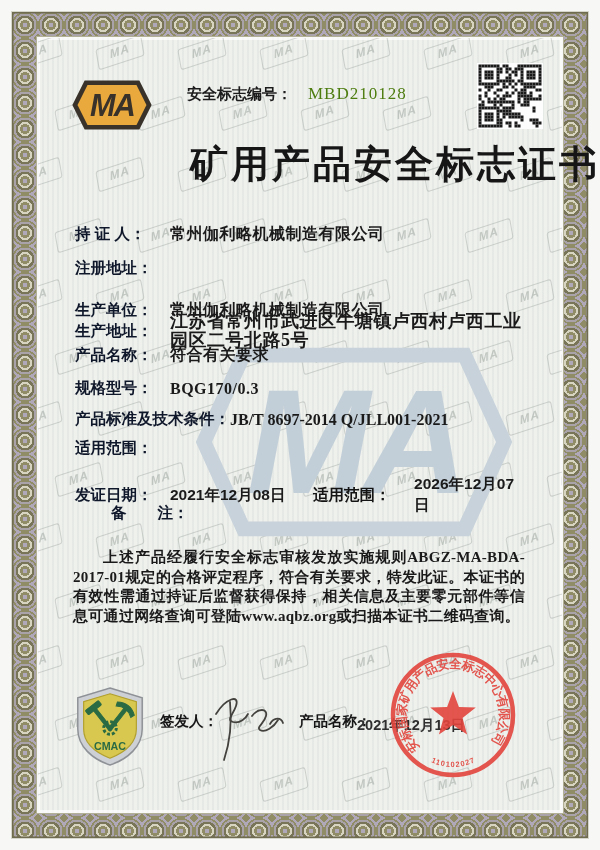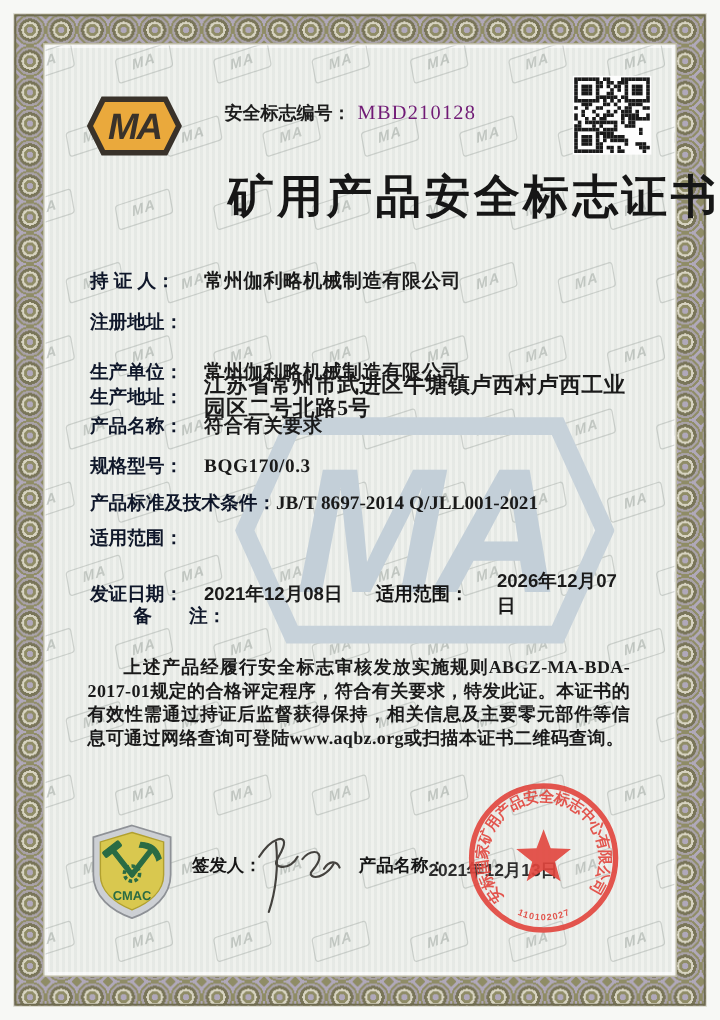--- a/index.html
+++ b/index.html
@@ -41,21 +41,21 @@
     letter-spacing:1px;
   }
   .wm-big{position:absolute;left:196px;top:342px;width:316px;height:200px;z-index:1;}
 
   .content{position:absolute;inset:0;z-index:2;}
 
   
   .ma-badge{position:absolute;left:72px;top:80px;width:80px;height:50px;}
   .hdr-num{position:absolute;left:187px;top:84px;white-space:nowrap;}
   .hdr-num .lab{font:700 15px "Liberation Sans",sans-serif;color:#1c1c1c;}
-  .hdr-num .val{font:400 17px "Liberation Serif",serif;color:#701a75;letter-spacing:1px;margin-left:6px;}
+  .hdr-num .val{font:400 17px "Liberation Serif",serif;color:#4d7c0f;letter-spacing:1px;margin-left:16px;}
   .qr{position:absolute;left:477px;top:63px;width:66px;height:66px;}
 
   .title{
     position:absolute;left:0;top:139px;width:600px;text-align:right;
     font:700 38px "Liberation Serif",serif;color:#161616;letter-spacing:3px;
   }
 
   
   .row{position:absolute;left:75px;display:flex;align-items:center;width:452px;}
   .row .lab{flex:none;width:95px;font:700 15.5px "Liberation Sans",sans-serif;color:#0f172a;}

